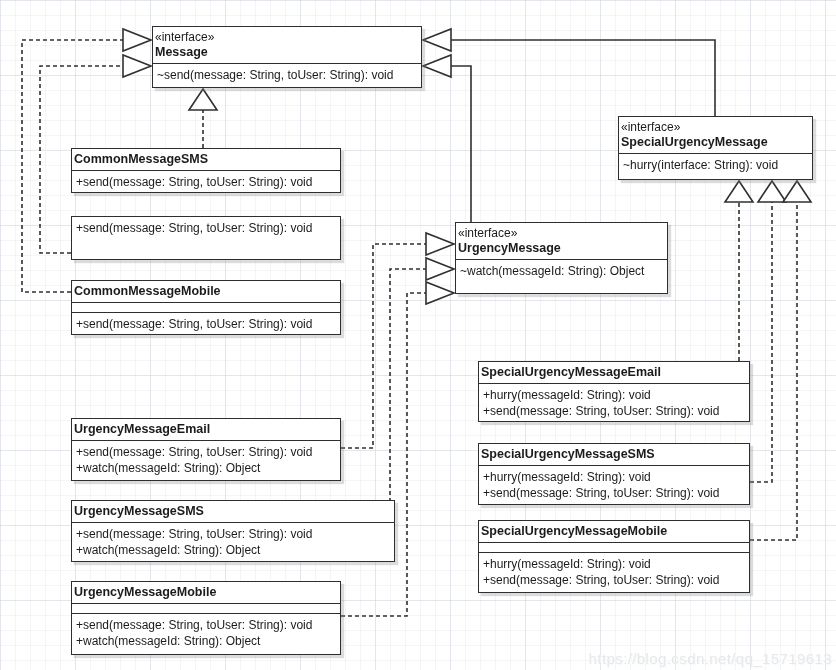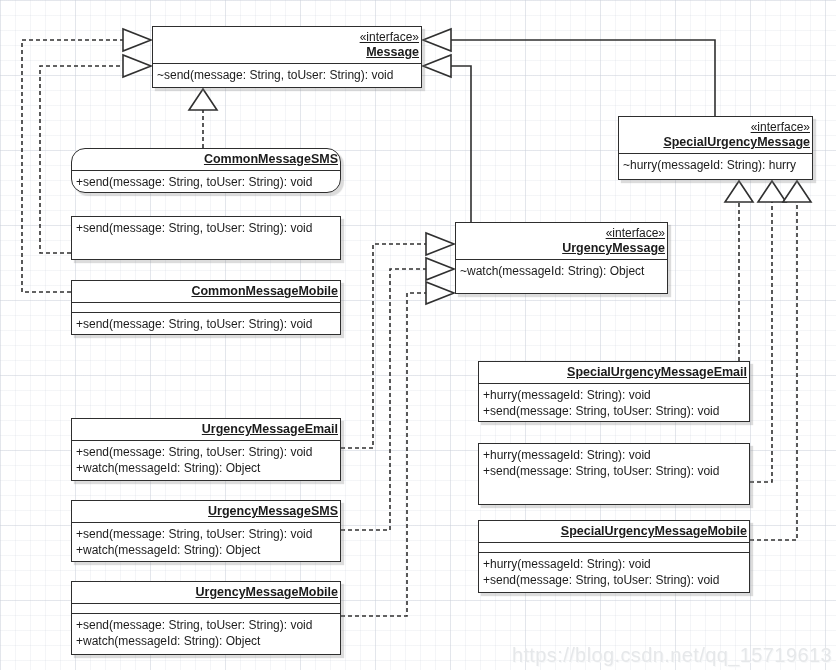--- a/index.html
+++ b/index.html
@@ -18,30 +18,30 @@
   #edges { position:absolute; left:0; top:0; width:836px; height:670px; z-index:1; }
   .edge { fill:none; stroke:#303030; stroke-width:1.6; }
   .dashed { stroke-dasharray:4 3; }
   .tri { fill:#ffffff; stroke:#303030; stroke-width:1.6; }
   .box {
     position:absolute; z-index:2;
     background:#ffffff; border:1.6px solid #2e2e2e; color:#1b1b1b;
     box-shadow:3px 3px 1px rgba(130,130,130,0.28);
   }
   .title {
-    border-bottom:1.6px solid #2e2e2e; text-align:right;
+    border-bottom:1.6px solid #2e2e2e; text-align:left;
     font-weight:bold; font-size:12.5px; line-height:15px; padding:3px 2px;
-    white-space:nowrap; overflow:hidden;text-decoration:underline;
+    white-space:nowrap; overflow:hidden;
   }
   .stereotype { display:block; font-weight:normal; font-size:12px; }
   .fields { height:10px; border-bottom:1.6px solid #2e2e2e; }
   .methods { font-size:12px; line-height:16px; padding:3px 4px 2px 4px; white-space:nowrap; overflow:hidden; }
   .watermark {
     position:absolute; right:4px; bottom:3px; z-index:3;
-    font-size:20px; letter-spacing:0.4px; color:#e6e8ea;
+    font-size:15px; letter-spacing:0.4px; color:#e6e8ea;
     text-shadow:1px 1px 0 #f8f9fa;
   }
 </style>
 </head>
 <body>
 
 <div id="canvas">
 
   <svg id="edges" viewBox="0 0 836 670" xmlns="http://www.w3.org/2000/svg">
 
@@ -103,35 +103,35 @@
       <div>~send(message: String, toUser: String): void</div>
     </div>
   </div>
 
   <div class="box" style="left:618px; top:116px; width:195px; min-height:64px;">
     <div class="title">
       <span class="stereotype">«interface»</span>
       <span>SpecialUrgencyMessage</span>
     </div>
     <div class="methods">
-      <div>~hurry(messageId: String): hurry</div>
+      <div>~hurry(interface: String): void</div>
     </div>
   </div>
 
   <div class="box" style="left:455px; top:222px; width:213px; height:72px;">
     <div class="title">
       <span class="stereotype">«interface»</span>
       <span>UrgencyMessage</span>
     </div>
     <div class="methods">
       <div>~watch(messageId: String): Object</div>
     </div>
   </div>
 
-  <div class="box" style="left:71px; top:148px; width:270px; min-height:44px;border-radius:14px;">
+  <div class="box" style="left:71px; top:148px; width:270px; min-height:44px;">
     <div class="title">CommonMessageSMS</div>
     <div class="methods">
       <div>+send(message: String, toUser: String): void</div>
     </div>
   </div>
 
   <div class="box" style="left:71px; top:216px; width:270px; min-height:44px;">
     <div class="methods">
       <div>+send(message: String, toUser: String): void</div>
     </div>
@@ -146,21 +146,21 @@
   </div>
 
   <div class="box" style="left:71px; top:418px; width:270px; min-height:63px;">
     <div class="title">UrgencyMessageEmail</div>
     <div class="methods">
       <div>+send(message: String, toUser: String): void</div>
       <div>+watch(messageId: String): Object</div>
     </div>
   </div>
 
-  <div class="box" style="left:71px; top:500px; width:270px; min-height:62px;">
+  <div class="box" style="left:71px; top:500px; width:324px; min-height:62px;">
     <div class="title">UrgencyMessageSMS</div>
     <div class="methods">
       <div>+send(message: String, toUser: String): void</div>
       <div>+watch(messageId: String): Object</div>
     </div>
   </div>
 
   <div class="box" style="left:71px; top:581px; width:270px; min-height:74px;">
     <div class="title">UrgencyMessageMobile</div>
     <div class="fields"></div>
@@ -172,20 +172,21 @@
 
   <div class="box" style="left:478px; top:361px; width:272px; min-height:61px;">
     <div class="title">SpecialUrgencyMessageEmail</div>
     <div class="methods">
       <div>+hurry(messageId: String): void</div>
       <div>+send(message: String, toUser: String): void</div>
     </div>
   </div>
 
   <div class="box" style="left:478px; top:443px; width:272px; min-height:62px;">
+    <div class="title">SpecialUrgencyMessageSMS</div>
     <div class="methods">
       <div>+hurry(messageId: String): void</div>
       <div>+send(message: String, toUser: String): void</div>
     </div>
   </div>
 
   <div class="box" style="left:478px; top:520px; width:272px; min-height:73px;">
     <div class="title">SpecialUrgencyMessageMobile</div>
     <div class="fields"></div>
     <div class="methods">

